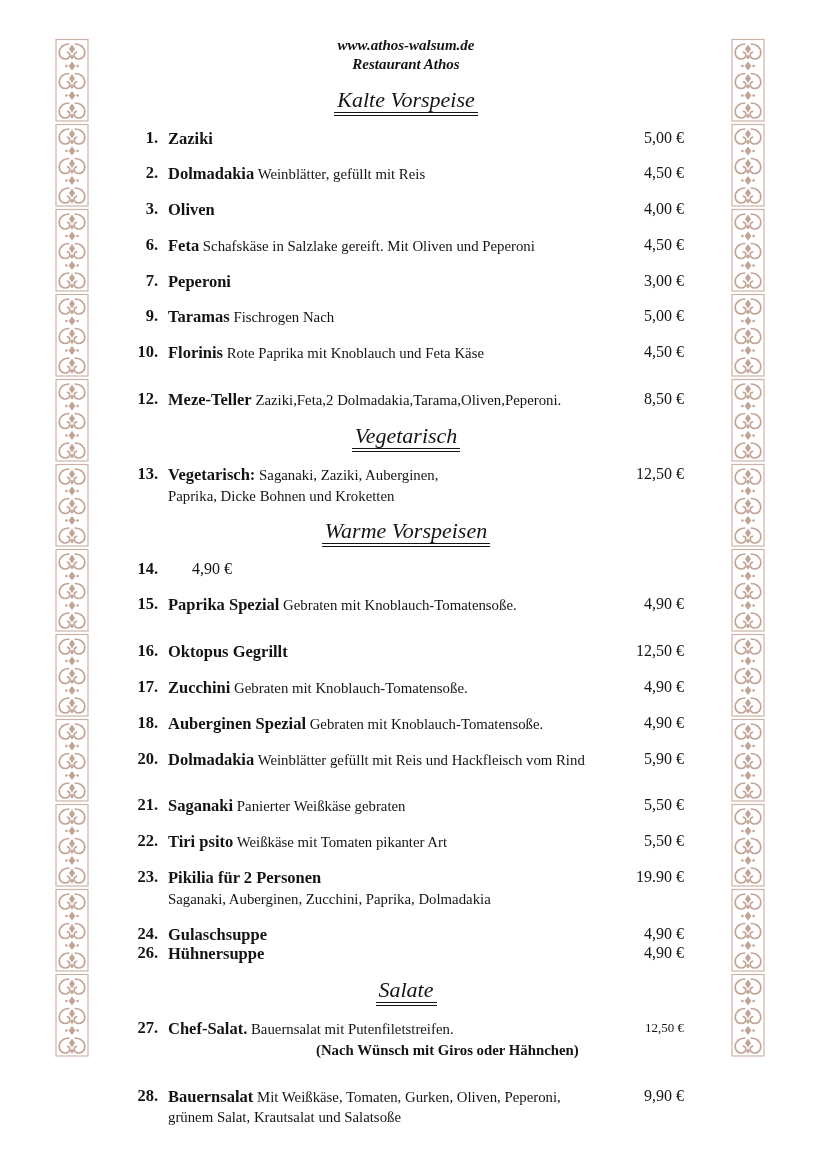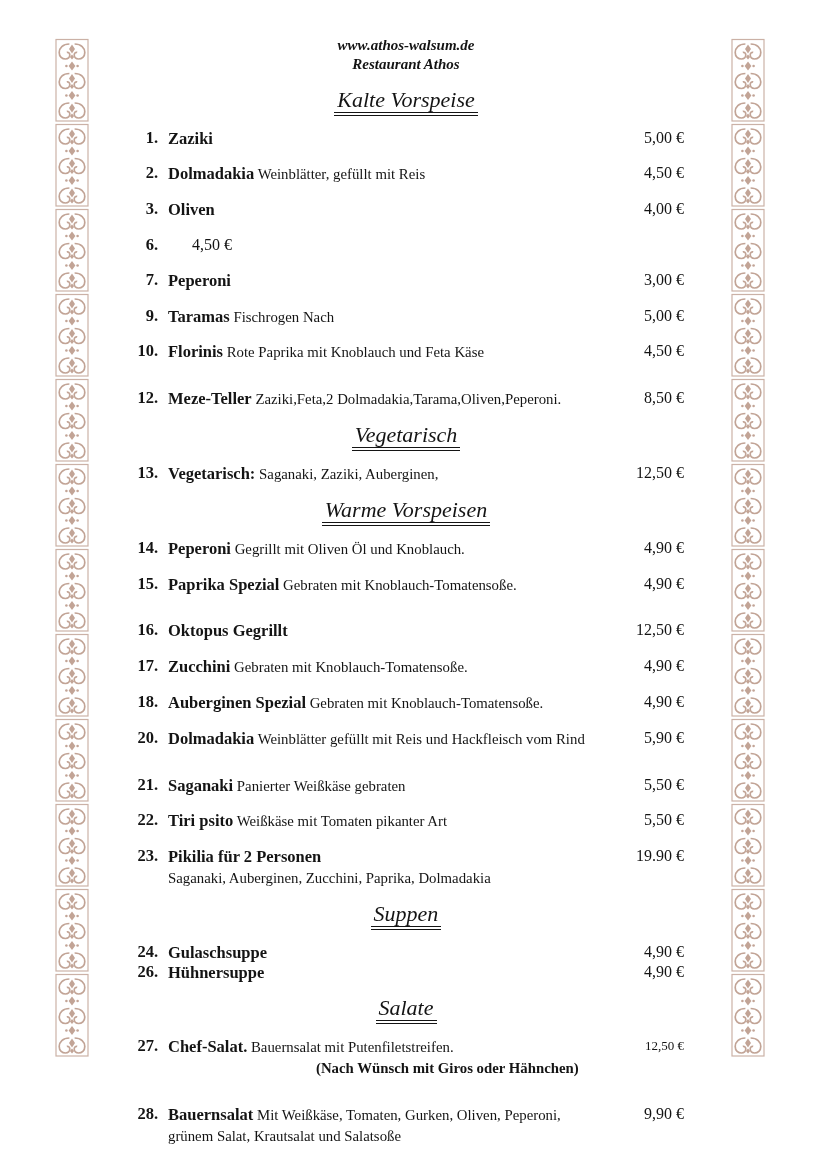--- a/index.html
+++ b/index.html
@@ -102,20 +102,21 @@
         <div class="txt"><span class="nm">Dolmadakia</span> <span class="ds">Weinblätter, gefüllt mit Reis</span></div>
         <div class="pr">4,50 €</div>
       </div>
       <div class="row">
         <div class="num">3.</div>
         <div class="txt"><span class="nm">Oliven</span></div>
         <div class="pr">4,00 €</div>
       </div>
       <div class="row">
         <div class="num">6.</div>
+        <div class="txt"><span class="nm">Feta</span> <span class="ds">Schafskäse in Salzlake gereift. Mit Oliven und Peperoni</span></div>
         <div class="pr">4,50 €</div>
       </div>
       <div class="row">
         <div class="num">7.</div>
         <div class="txt"><span class="nm">Peperoni</span></div>
         <div class="pr">3,00 €</div>
       </div>
       <div class="row">
         <div class="num">9.</div>
         <div class="txt"><span class="nm">Taramas</span> <span class="ds">Fischrogen Nach</span></div>
@@ -127,27 +128,26 @@
         <div class="pr">4,50 €</div>
       </div>
       <div class="row gap">
         <div class="num">12.</div>
         <div class="txt"><span class="nm">Meze-Teller</span> <span class="ds">Zaziki,Feta,2 Dolmadakia,Tarama,Oliven,Peperoni.</span></div>
         <div class="pr">8,50 €</div>
       </div>
       <div class="section-heading"><span class="uline">Vegetarisch</span></div>
       <div class="row">
         <div class="num">13.</div>
-        <div class="txt"><span class="nm">Vegetarisch:</span> <span class="ds">Saganaki, Zaziki, Auberginen,</span></div>
+        <div class="txt"><span class="nm">Vegetarisch:</span> <span class="ds">Saganaki, Zaziki, Auberginen,</span><div class="ds2">Paprika, Dicke Bohnen und Kroketten</div></div>
         <div class="pr">12,50 €</div>
       </div>
       <div class="section-heading"><span class="uline">Warme Vorspeisen</span></div>
       <div class="row">
         <div class="num">14.</div>
-        <div class="txt"><span class="nm">Peperoni</span> <span class="ds">Gegrillt mit Oliven Öl und Knoblauch.</span></div>
         <div class="pr">4,90 €</div>
       </div>
       <div class="row">
         <div class="num">15.</div>
         <div class="txt"><span class="nm">Paprika Spezial</span> <span class="ds">Gebraten mit Knoblauch-Tomatensoße.</span></div>
         <div class="pr">4,90 €</div>
       </div>
       <div class="row gap">
         <div class="num">16.</div>
         <div class="txt"><span class="nm">Oktopus Gegrillt</span></div>
@@ -176,21 +176,20 @@
       <div class="row">
         <div class="num">22.</div>
         <div class="txt"><span class="nm">Tiri psito</span> <span class="ds">Weißkäse mit Tomaten pikanter Art</span></div>
         <div class="pr">5,50 €</div>
       </div>
       <div class="row">
         <div class="num">23.</div>
         <div class="txt"><span class="nm">Pikilia für 2 Personen</span><div class="ds2">Saganaki, Auberginen, Zucchini, Paprika, Dolmadakia</div></div>
         <div class="pr">19.90 €</div>
       </div>
-      <div class="section-heading"><span class="uline">Suppen</span></div>
       <div class="row">
         <div class="num">24.</div>
         <div class="txt"><span class="nm">Gulaschsuppe</span></div>
         <div class="pr">4,90 €</div>
       </div>
       <div class="row tight">
         <div class="num">26.</div>
         <div class="txt"><span class="nm">Hühnersuppe</span></div>
         <div class="pr">4,90 €</div>
       </div>

